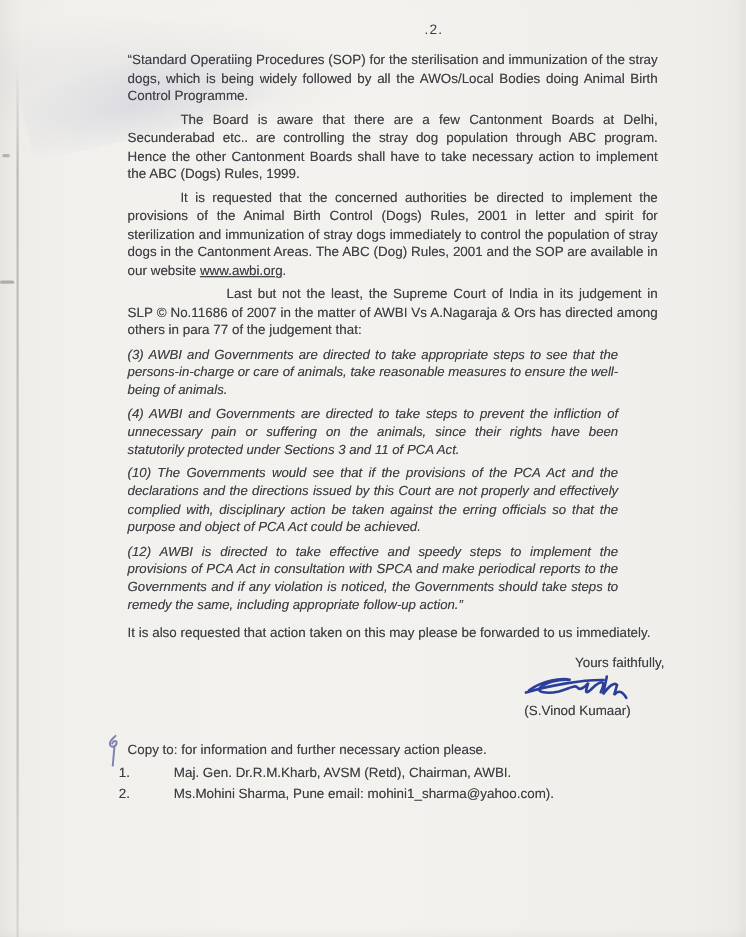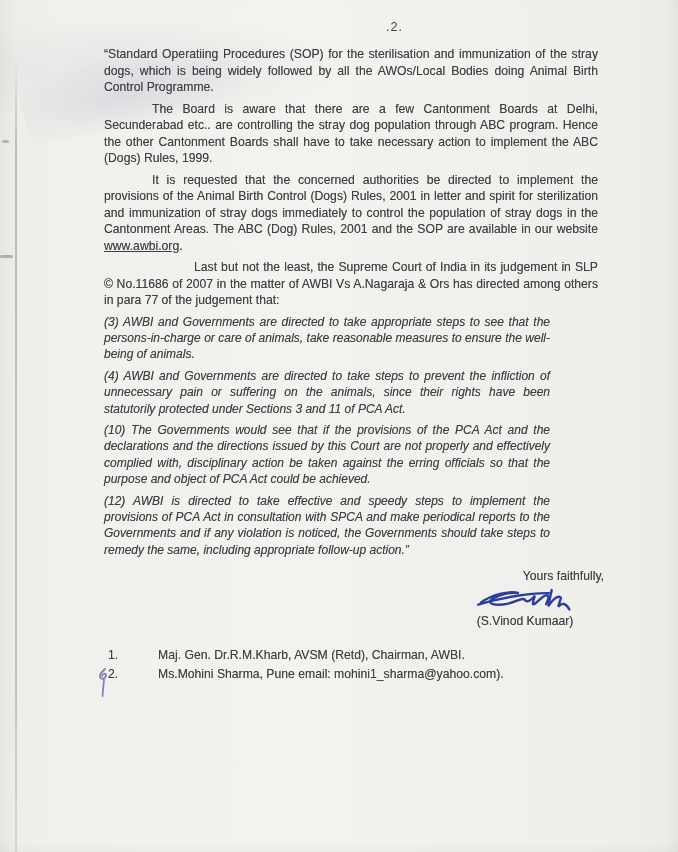--- a/index.html
+++ b/index.html
@@ -35,21 +35,21 @@
   }
   .page-number{
     position:absolute;left:386px;top:20px;
     font-size:12.5px;letter-spacing:1px;
   }
   .content{
     position:absolute;left:100px;top:46px;width:498px;
     font-size:12.2px;line-height:16.5px;
     text-shadow:0 0 0.5px rgba(62,63,68,0.55);
   }
-  .content p{margin:0 0 5px 4px;text-align:justify;}
+  .content p{margin:0 0 5px 16px;text-align:justify;}
   p.indent{text-indent:48px;}
   p.indent-wide{text-indent:90px;}
   .weblink{text-decoration:underline;}
   .quote{
     margin:1px 0 6px 52px;
     width:446px;
     font-family:Liberation Sans, sans-serif;
     font-style:italic;
     font-size:12px;line-height:16.4px;
     text-align:justify;
@@ -86,34 +86,36 @@
     <p class="indent">
       <span>It is requested that the concerned authorities be directed to implement the provisions of the Animal Birth Control (Dogs) Rules, 2001 in letter and spirit for sterilization and immunization of stray dogs immediately to control the population of stray dogs in the Cantonment Areas. The ABC (Dog) Rules, 2001 and the SOP are available in our website </span><span class="weblink">www.awbi.org</span><span>.</span>
     </p>
     <p class="indent-wide">Last but not the least, the Supreme Court of India in its judgement in SLP © No.11686 of 2007 in the matter of AWBI Vs A.Nagaraja &amp; Ors has directed among others in para 77 of the judgement that:</p>
 
     <p class="quote">(3) AWBI and Governments are directed to take appropriate steps to see that the persons-in-charge or care of animals, take reasonable measures to ensure the well-being of animals.</p>
     <p class="quote">(4) AWBI and Governments are directed to take steps to prevent the infliction of unnecessary pain or suffering on the animals, since their rights have been statutorily protected under Sections 3 and 11 of PCA Act.</p>
     <p class="quote">(10) The Governments would see that if the provisions of the PCA Act and the declarations and the directions issued by this Court are not properly and effectively complied with, disciplinary action be taken against the erring officials so that the purpose and object of PCA Act could be achieved.</p>
     <p class="quote">(12) AWBI is directed to take effective and speedy steps to implement the provisions of PCA Act in consultation with SPCA and make periodical reports to the Governments and if any violation is noticed, the Governments should take steps to remedy the same, including appropriate follow-up action.”</p>
 
+    <p class="closing-line">It is also requested that action taken on this may please be forwarded to us immediately.</p>
 
     <div class="sig-block">
       <span class="valediction">Yours faithfully,</span>
       <svg class="signature-svg" width="100" height="30" viewBox="0 0 100 30">
         <g fill="none" stroke="var(--signature-blue)" stroke-width="2.4" stroke-linecap="round">
           <path d="M6,16 C18,8 36,5 44,8 C34,6 20,10 16,14 C12,18 22,20 33,18 C42,16 48,12 50,15 C52,18 57,15 60,11 C58,17 56,21 60,19 C64,16 68,11 72,11 C75,11 73,16 71,20"></path>
           <path d="M77,6 L73,22 C79,14 84,11 86,14 L83,23 C87,18 91,20 94,26"></path>
           <path d="M3,18 C25,12 55,8 74,9"></path>
         </g>
       </svg>
       <span class="sig-name">(S.Vinod Kumaar)</span>
     </div>
 
     <div class="copy-block">
+      <p class="copy-heading">Copy to: for information and further necessary action please.</p>
       <div class="copy-row">
         <span class="copy-num">1.</span>
         <span>Maj. Gen. Dr.R.M.Kharb, AVSM (Retd), Chairman, AWBI.</span>
       </div>
       <div class="copy-row">
         <span class="copy-num">2.</span>
         <span>Ms.Mohini Sharma, Pune email: mohini1_sharma@yahoo.com).</span>
       </div>
     </div>
   </div>

